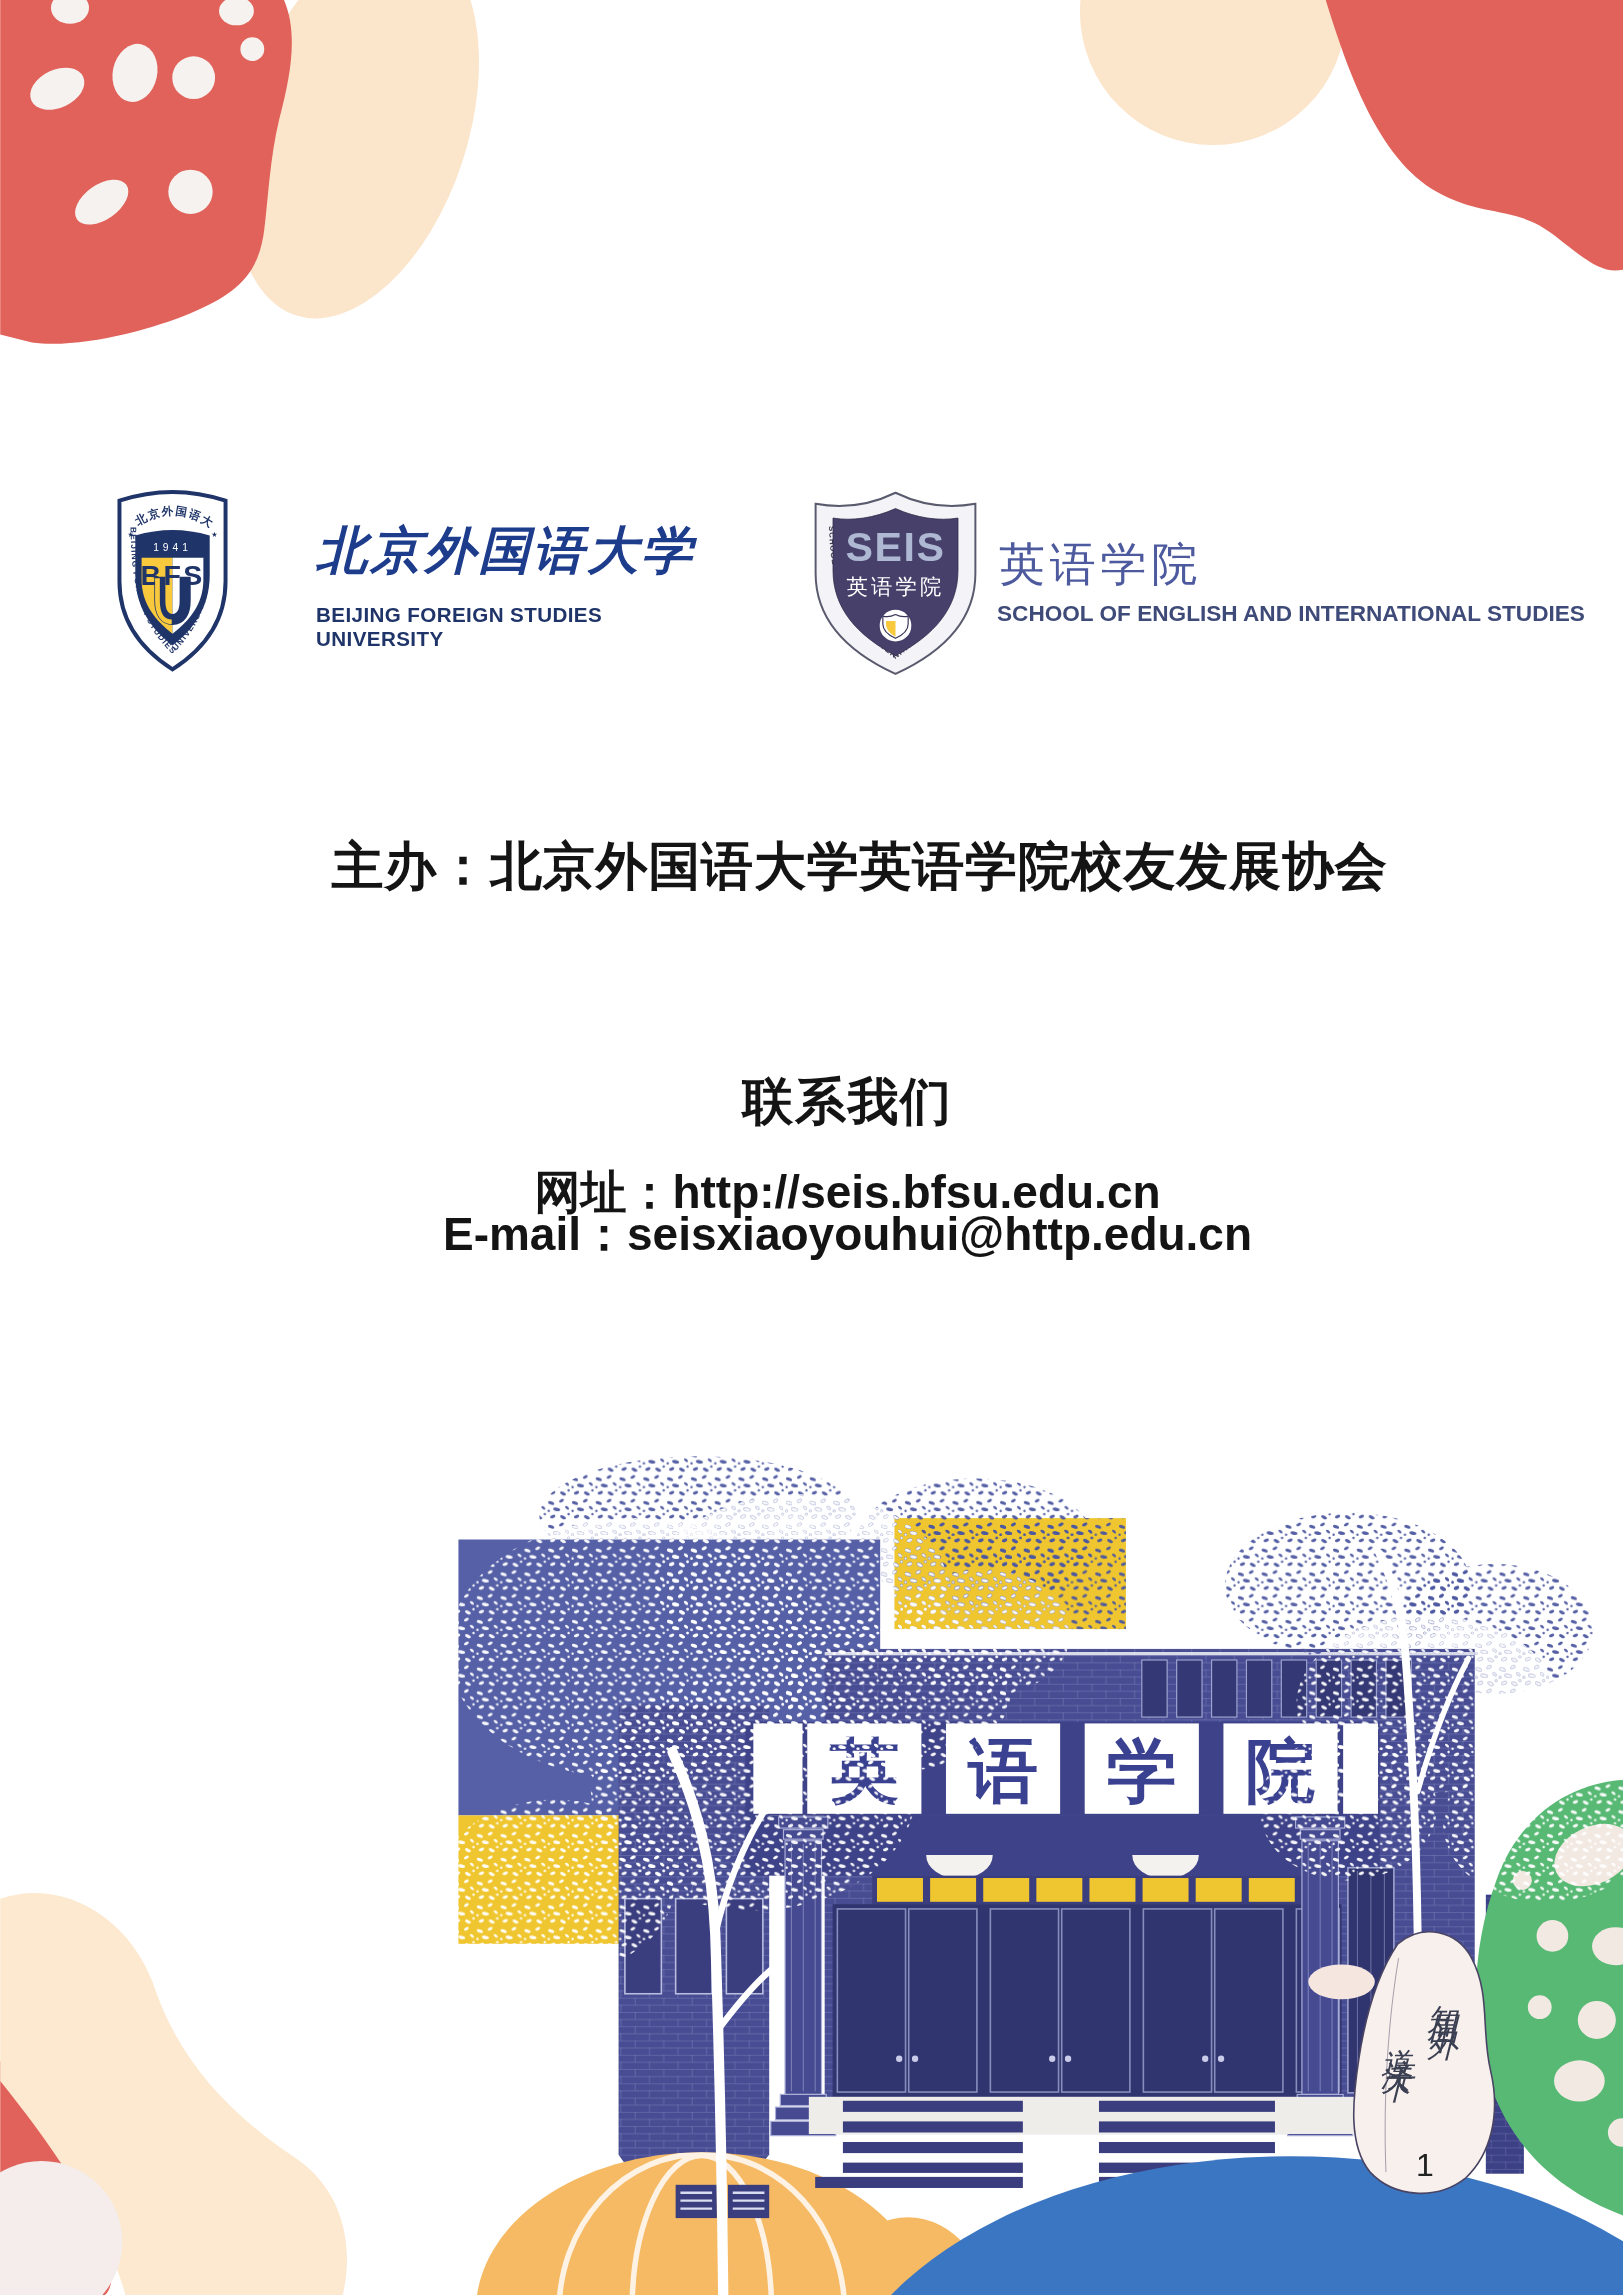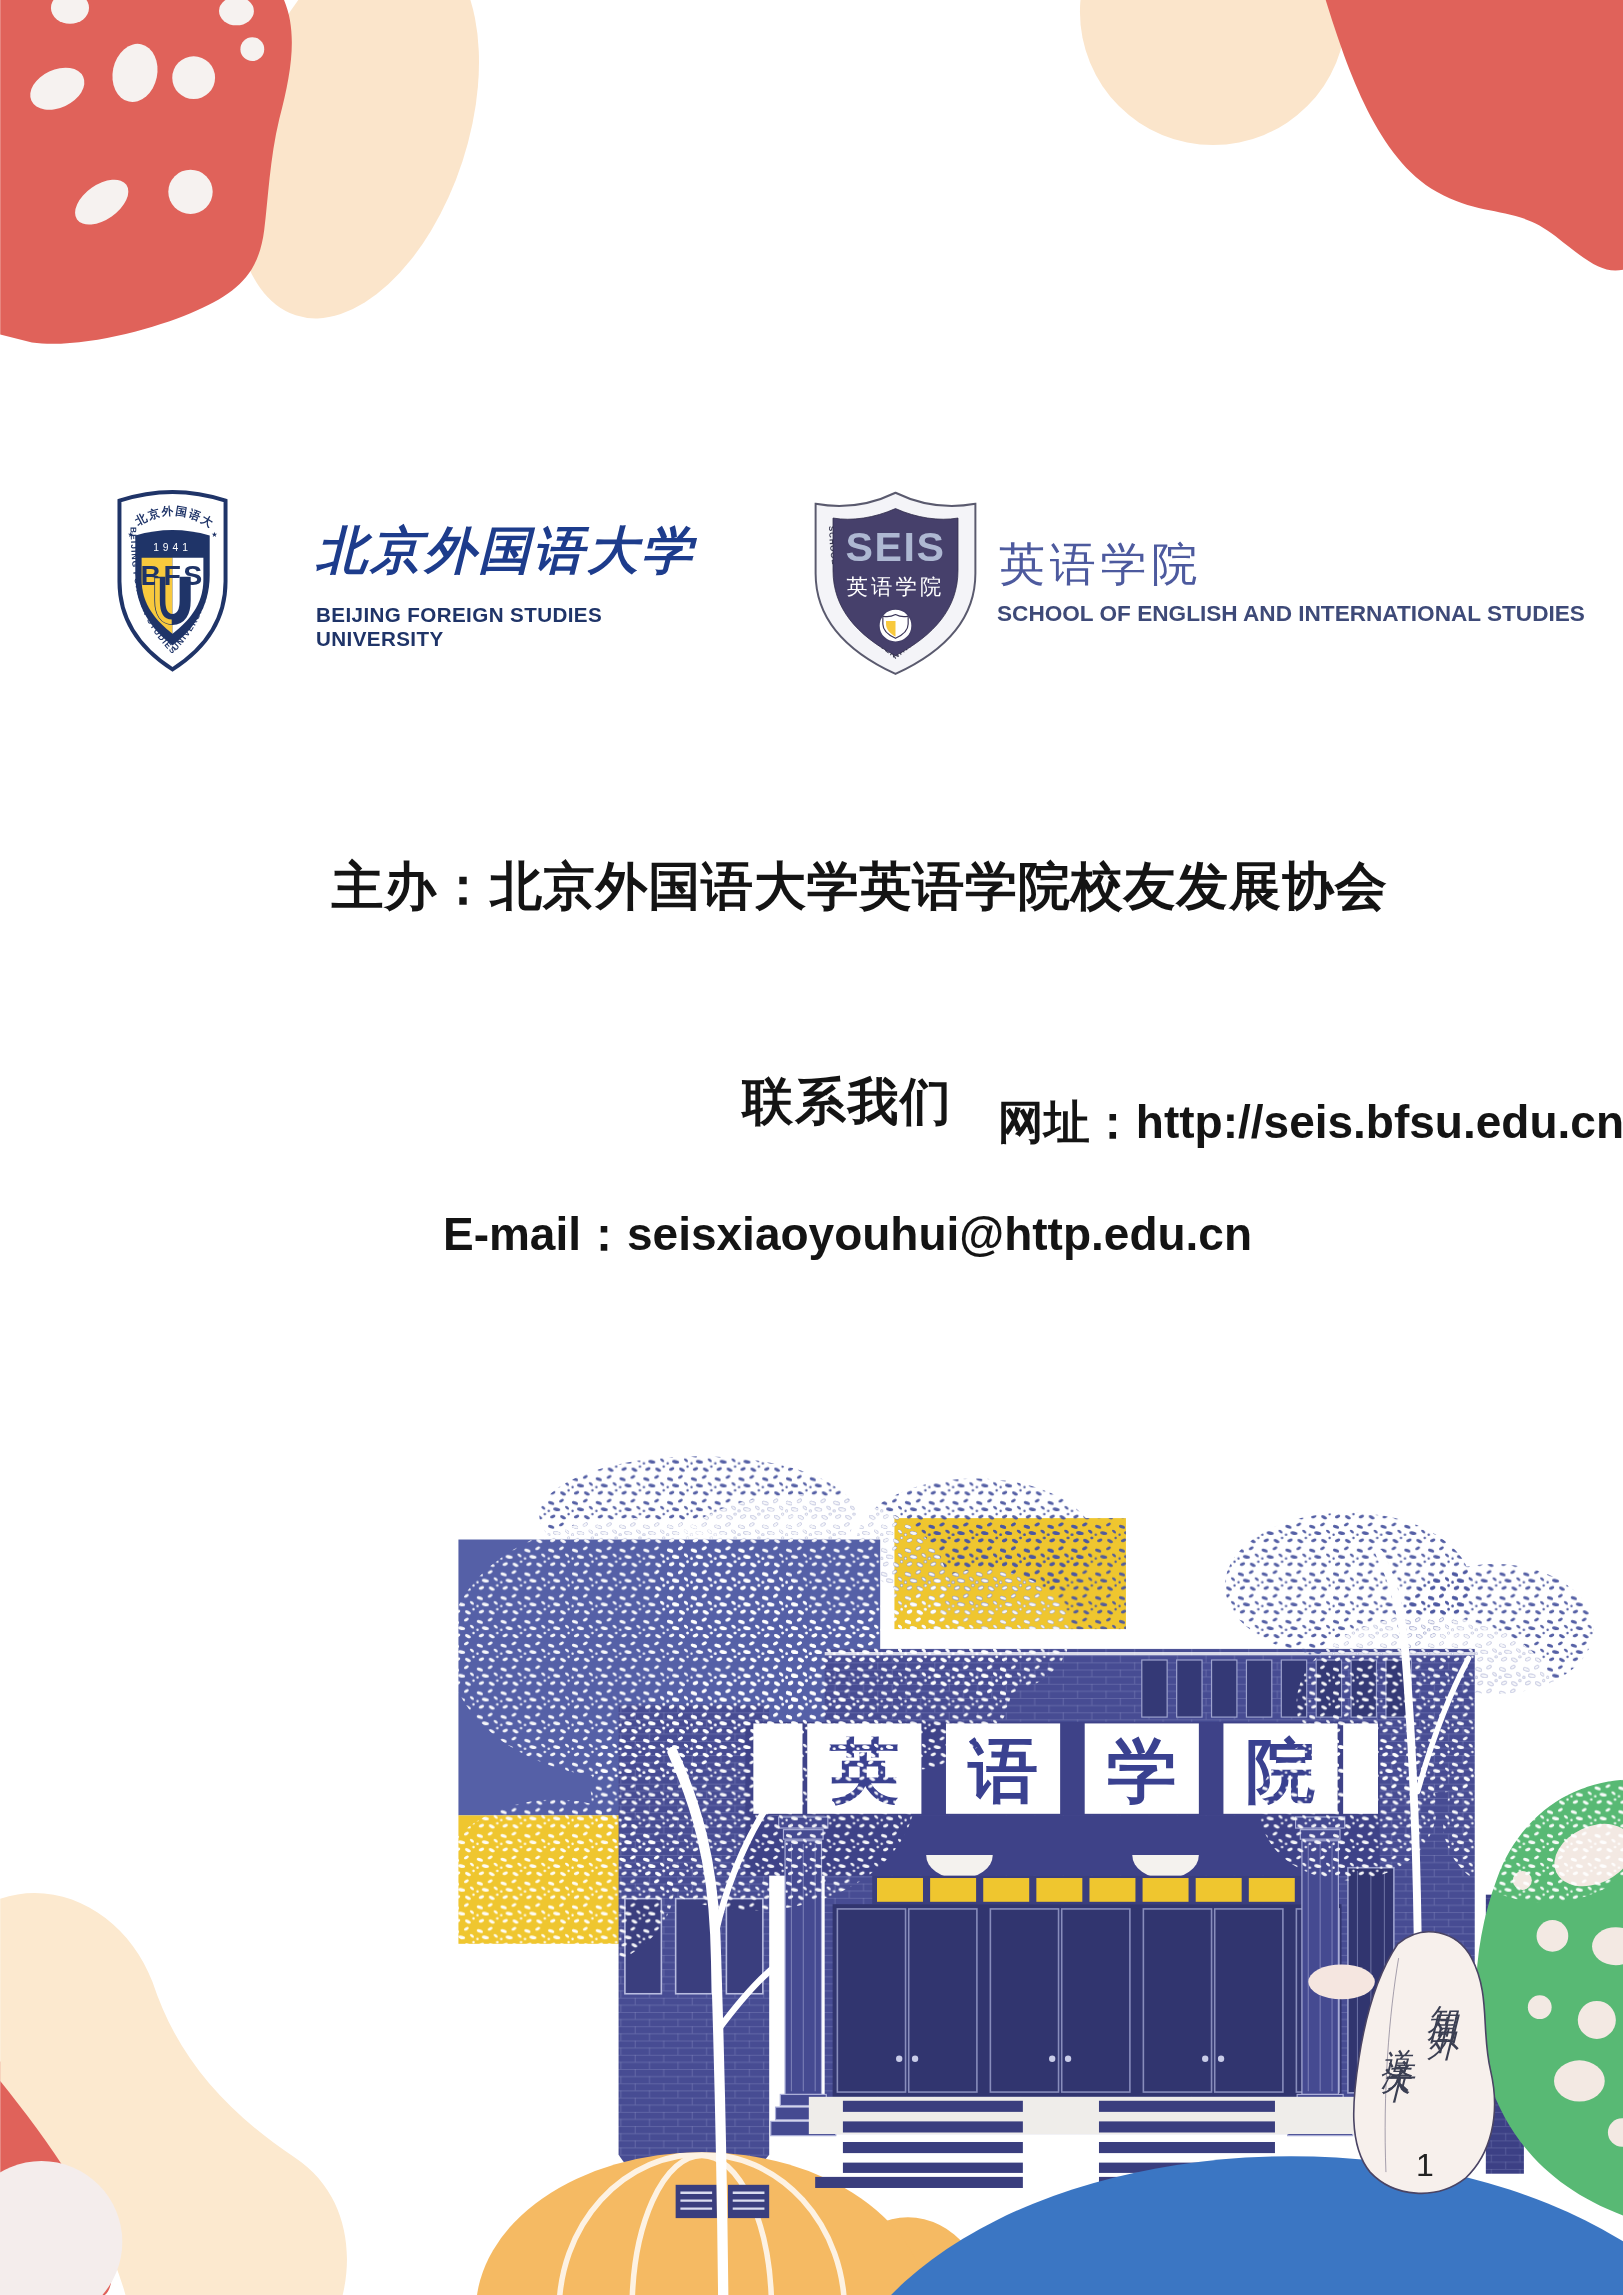--- a/index.html
+++ b/index.html
@@ -9,24 +9,24 @@
   .abs{position:absolute;}
   
   #bfsu-wordmark-zh{left:316px;top:517px;width:381px;font-family:"DejaVu Serif","Liberation Serif",serif;
      font-size:51px;font-weight:bold;font-style:italic;letter-spacing:3.2px;color:#1D3C8C;}
   #bfsu-wordmark-en{left:316px;top:603px;width:381px;font-size:20.6px;font-weight:bold;
      letter-spacing:0.4px;color:#1F3468;}
   #seis-wordmark-zh{left:999px;top:534px;font-size:46px;letter-spacing:4.8px;color:#4D5A9E;font-weight:500;}
   #seis-wordmark-en{left:997px;top:601px;font-size:22.6px;font-weight:600;color:#3E4A78;letter-spacing:0px;}
   
   .blk{color:#141414;font-weight:900;text-align:center;}
-  #organizer{left:95px;right:0;top:852px;font-size:52px;letter-spacing:0.8px;text-align:center;}
+  #organizer{left:95px;right:0;top:832px;font-size:52px;letter-spacing:0.8px;text-align:center;}
   #contact-title{left:71px;right:0;top:1068px;font-size:51px;letter-spacing:1.6px;}
   .contact-line{left:71px;right:0;font-size:46px;letter-spacing:0px;}
-  #website-line{top:1092px;text-align:right;}
+  #website-line{top:1162px;}
   #email-line{top:1204px;}
   #phone-line{top:1278px;}
   
   .rock-col{writing-mode:vertical-rl;font-family:"DejaVu Serif","Liberation Serif",serif;
      font-style:italic;color:#3B3F52;font-size:30px;line-height:1;letter-spacing:9.5px;}
   #rock-col-right{left:1427px;top:1981px;height:182px;}
   #rock-col-left{left:1381px;top:2025px;height:174px;}
   #rock-page-number{left:1416px;top:2147px;font-size:32px;color:#222;font-weight:500;}
   svg text{font-family:"Liberation Sans",sans-serif;}
 </style>

